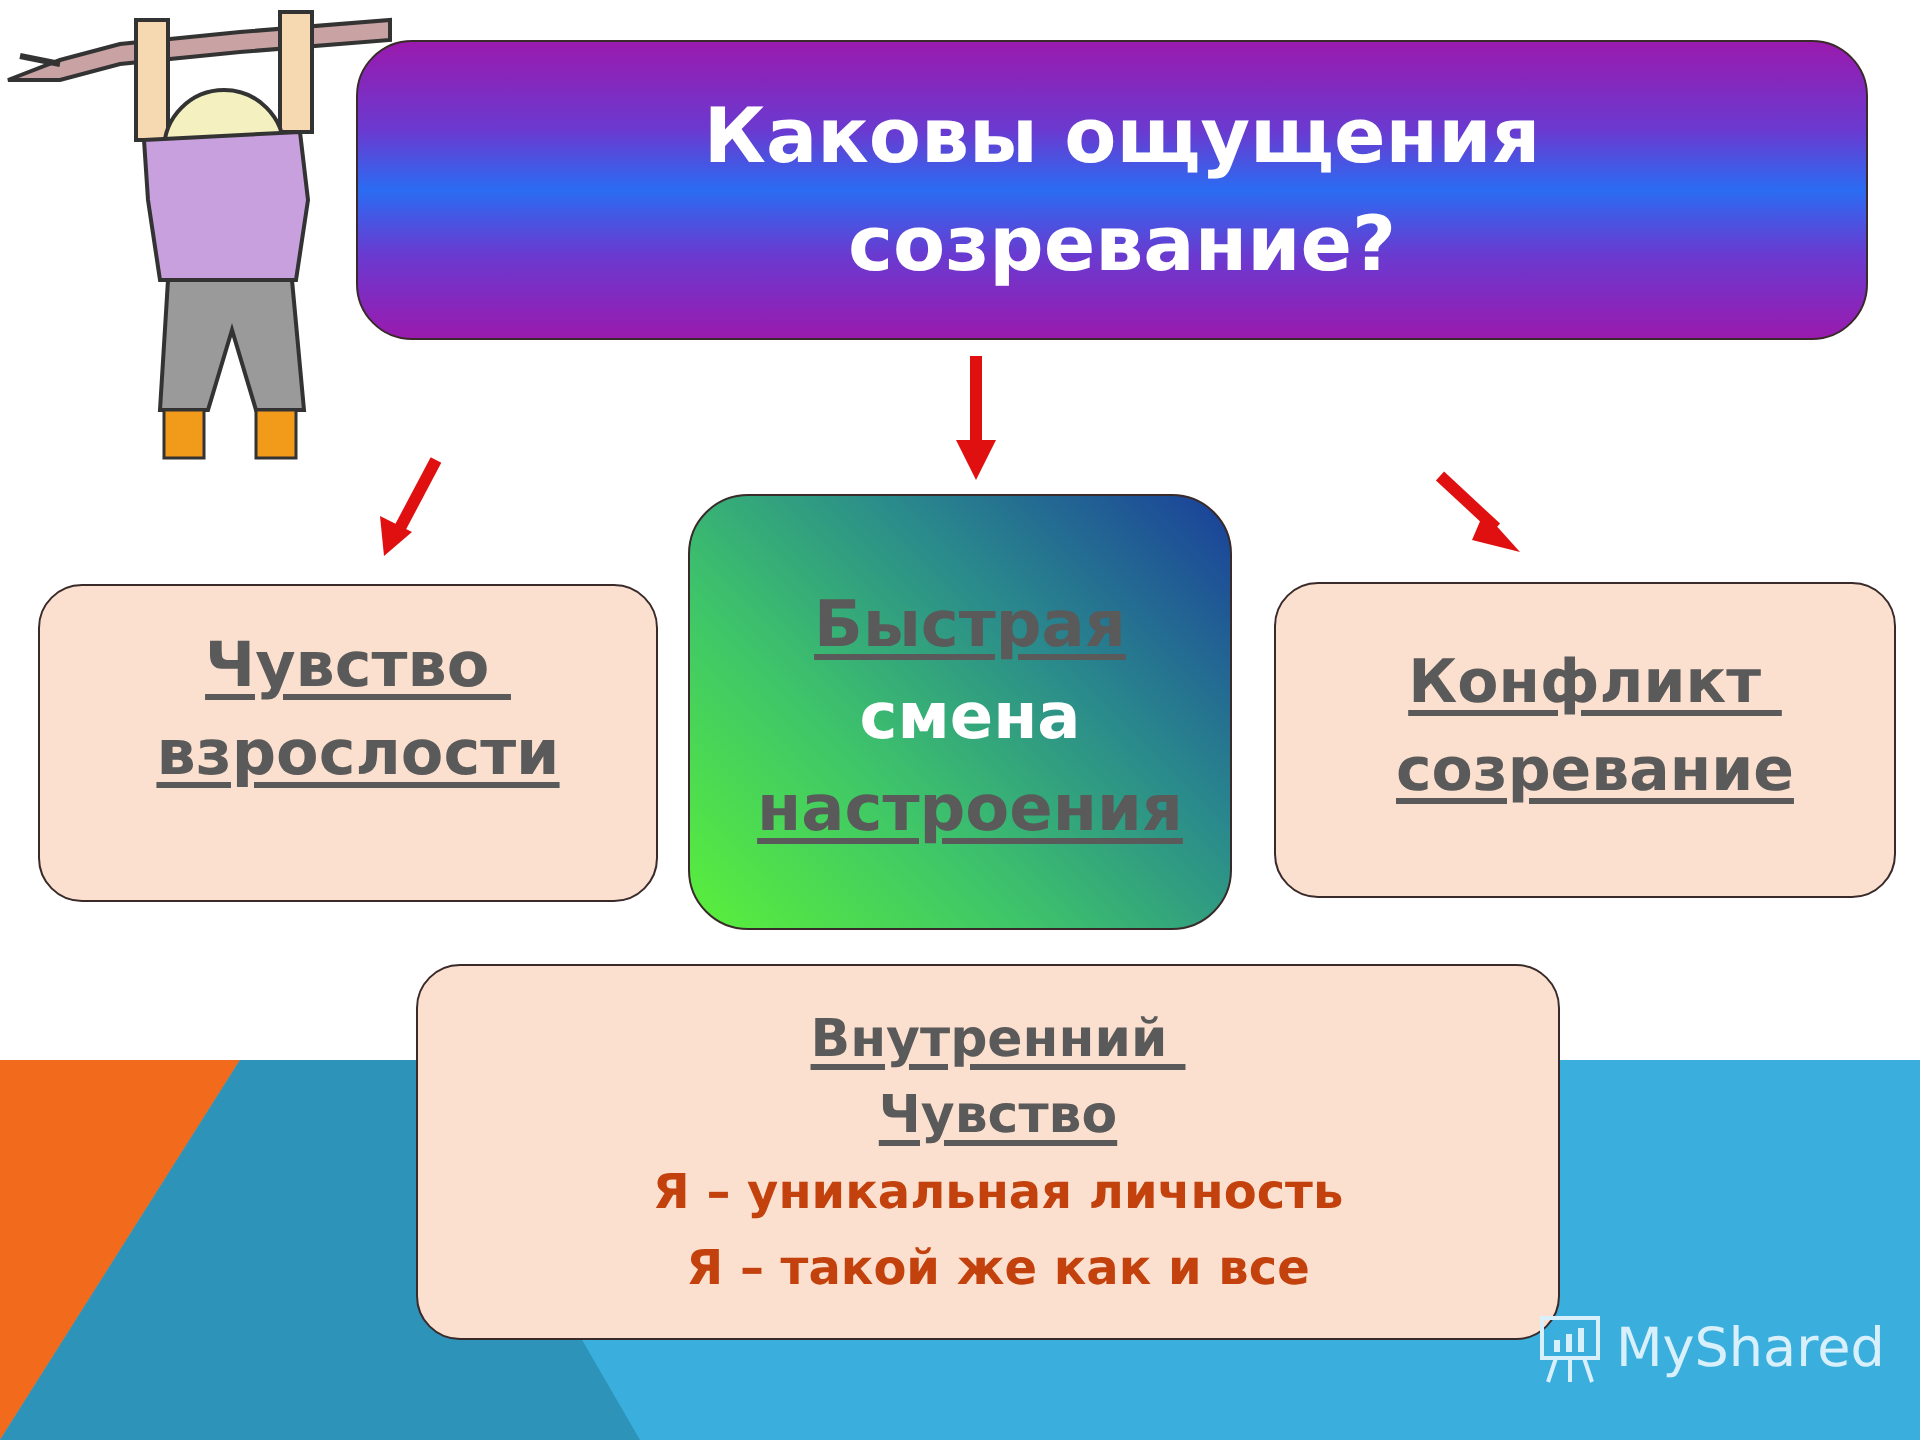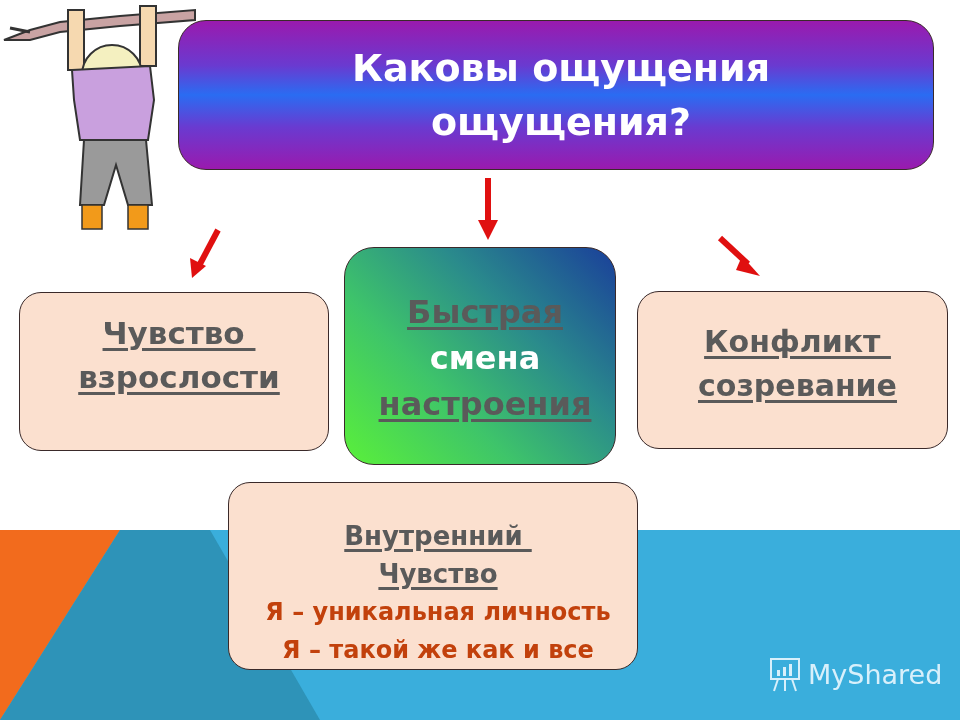--- a/index.html
+++ b/index.html
@@ -10,21 +10,21 @@
   .box { position:absolute; box-sizing:border-box; border:1.5px solid #3a2a2a; border-radius:22px; display:flex; flex-direction:column; align-items:center; justify-content:center; text-align:center; font-weight:bold;padding-left:10px; }
   .title-box { left:178px; top:20px; width:756px; height:150px; border-radius:28px;
     background:linear-gradient(to bottom, #9a1aae 0%, #6a3ad0 30%, #2a6cf2 50%, #6a3ad0 72%, #9a1aae 100%);
     color:#ffffff; font-size:38px; line-height:54px; }
   .peach { background:#fbe0cf; color:#5a5a5a; }
   .left-box { left:19px; top:292px; width:310px; height:159px; font-size:31px; line-height:44px; justify-content:flex-start; padding-top:18px; }
   .right-box { left:637px; top:291px; width:311px; height:158px; font-size:30px; line-height:44px; padding-bottom:12px; }
   .mid-box { left:344px; top:247px; width:272px; height:218px; border-radius:30px; font-size:32px; line-height:46px;
     background:linear-gradient(45deg, #5af03a 0%, #3ec46a 35%, #2a8a8c 65%, #1a3f9a 100%); color:#5a5a5a; padding-top:4px; }
   .mid-box .white { color:#ffffff; text-decoration:none; }
-  .bottom-box { left:228px; top:482px; width:410px; height:188px; font-size:26px; line-height:38px; justify-content:flex-end; padding-top:2px; }
+  .bottom-box { left:208px; top:482px; width:572px; height:188px; font-size:26px; line-height:38px; justify-content:center; padding-top:2px; }
   .bottom-box .dark { color:#c2410c; font-size:24px; line-height:38px; text-decoration:none; }
   u, .ul { text-decoration:underline; text-decoration-thickness:3px; text-underline-offset:4px; }
   .arrow { position:absolute; }
   .figure { position:absolute; left:0; top:0; width:200px; height:235px; }
   .watermark { position:absolute; left:768px; top:655px; display:flex; align-items:center; color:#d8f0fb; font-size:27px; font-family:"DejaVu Sans", sans-serif; }
   .watermark svg { margin-right:6px; }
 </style>
 </head>
 <body>
 
@@ -42,21 +42,21 @@
   <circle cx="105" cy="82" r="2.5" fill="#222"></circle>
   <circle cx="120" cy="82" r="2.5" fill="#222"></circle>
   <path d="M72 70 L150 66 L154 100 L148 140 L80 140 L74 100 Z" fill="#c9a0de" stroke="#333" stroke-width="2"></path>
   <path d="M84 140 L146 140 L152 205 L128 205 L116 165 L104 205 L80 205 Z" fill="#9a9a9a" stroke="#333" stroke-width="2"></path>
   <rect x="82" y="205" width="20" height="24" fill="#f29a1a" stroke="#333" stroke-width="1.5"></rect>
   <rect x="128" y="205" width="20" height="24" fill="#f29a1a" stroke="#333" stroke-width="1.5"></rect>
 </svg>
 
 <div class="box title-box">
   <div>Каковы ощущения</div>
-  <div>ощущения?</div>
+  <div>созревание?</div>
 </div>
 
 <svg class="arrow" style="left:478px;top:178px" width="20" height="62">
   <rect x="7" y="0" width="6" height="44" fill="#e01010"></rect>
   <polygon points="0,42 20,42 10,62" fill="#e01010"></polygon>
 </svg>
 <svg class="arrow" style="left:190px;top:228px" width="34" height="50">
   <line x1="28" y1="2" x2="10" y2="36" stroke="#e01010" stroke-width="6"></line>
   <polygon points="0,30 16,38 2,50" fill="#e01010"></polygon>
 </svg>

